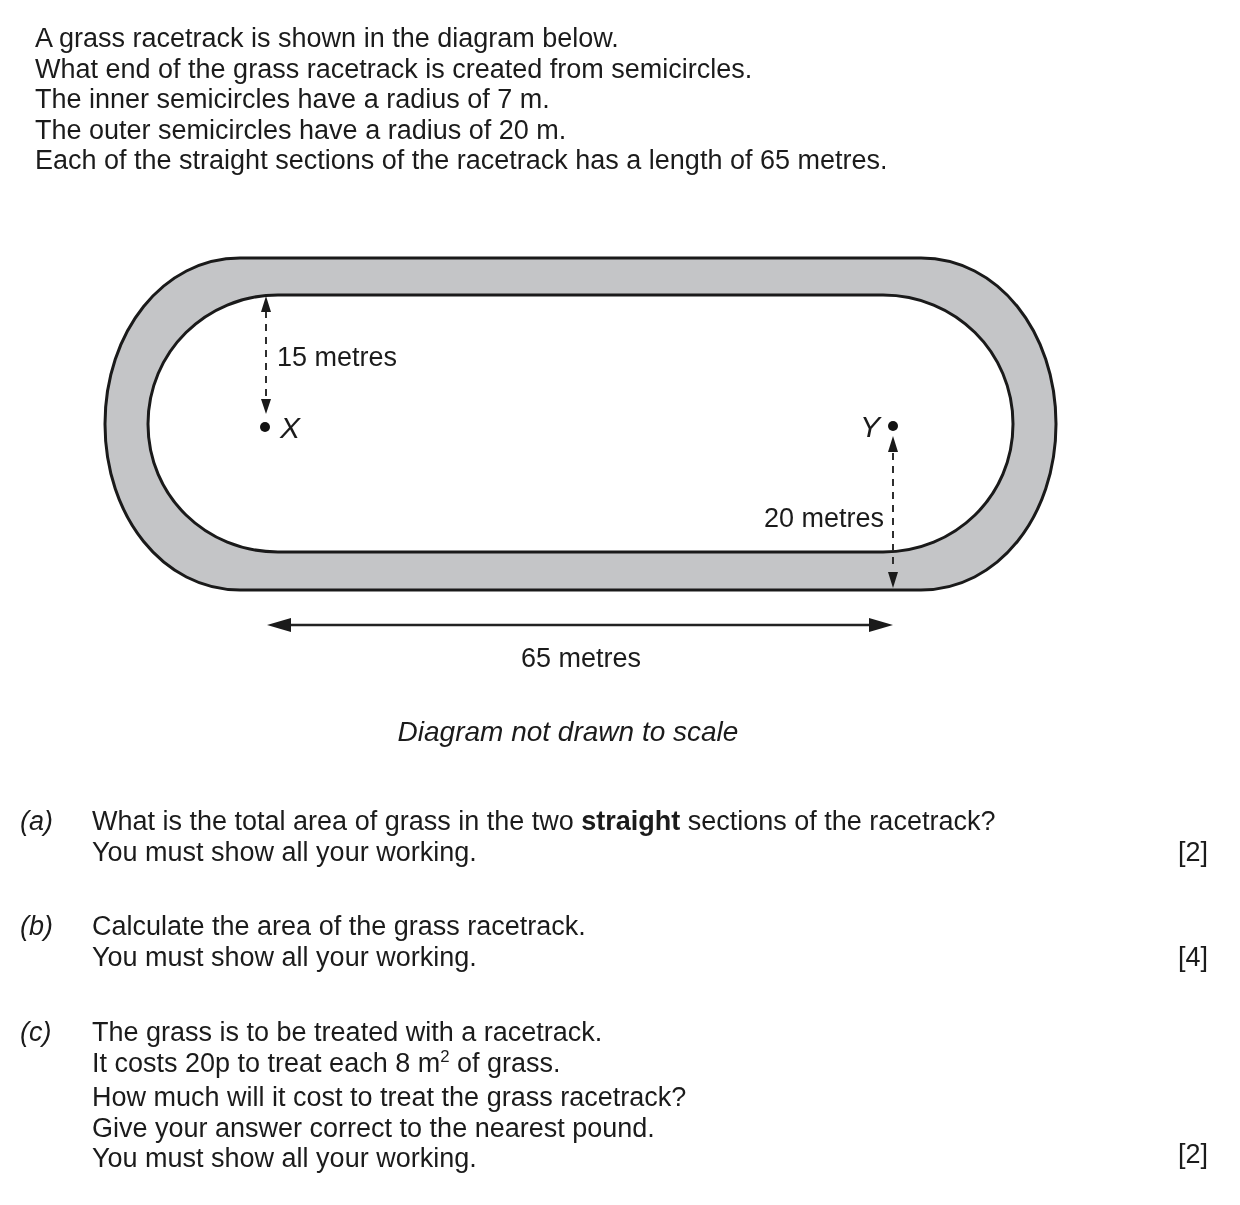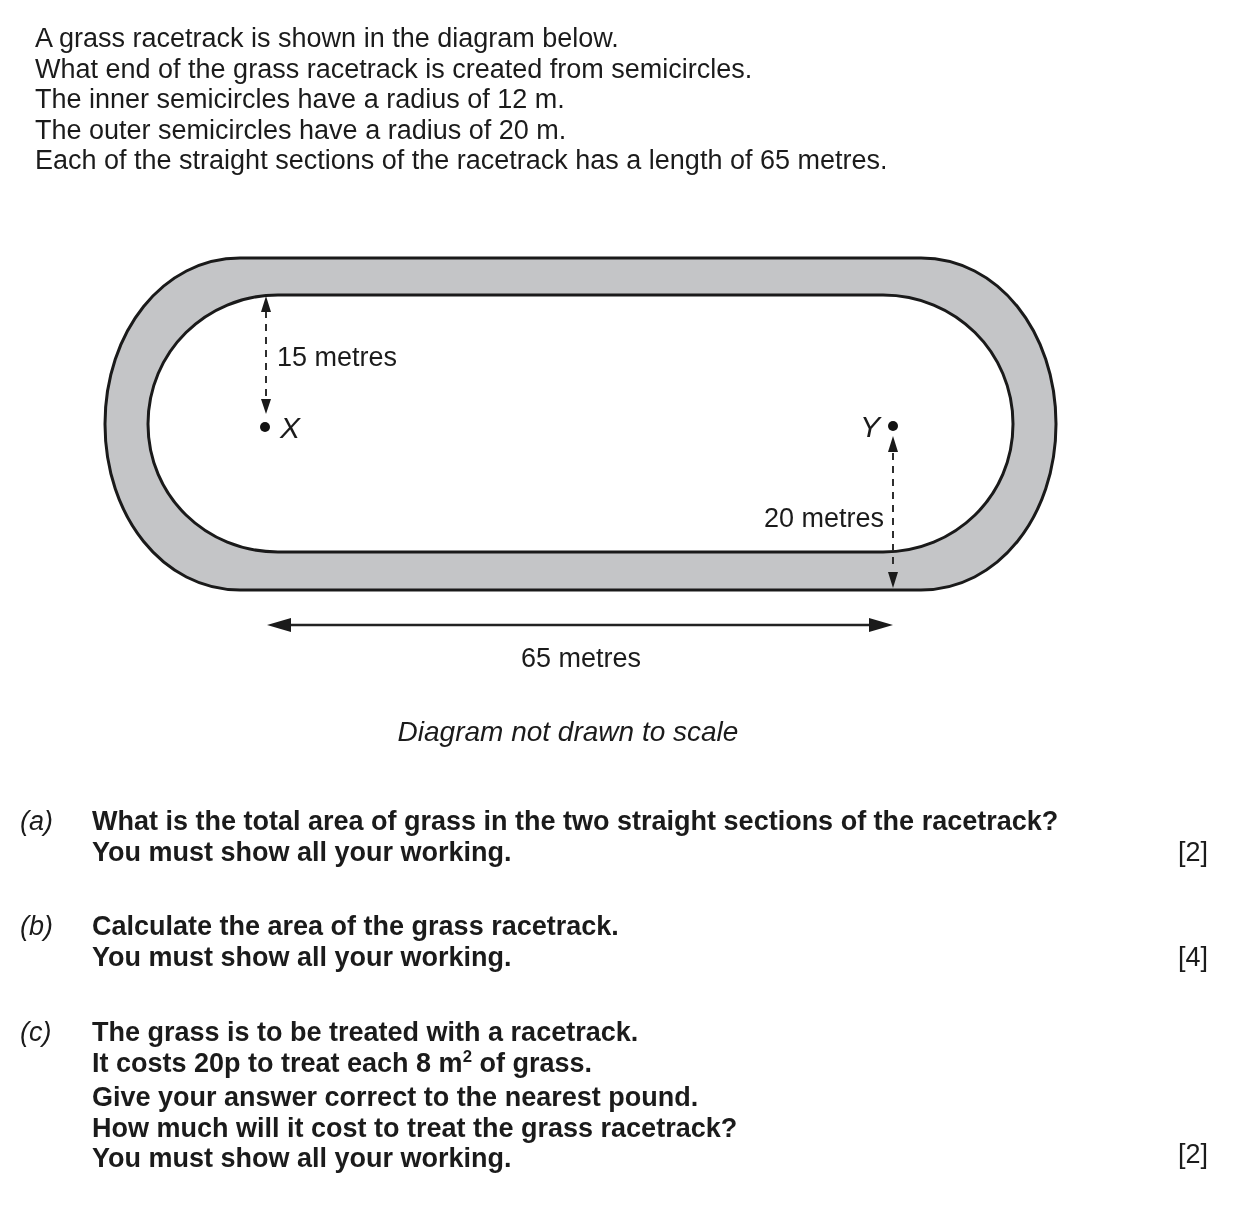--- a/index.html
+++ b/index.html
@@ -4,40 +4,40 @@
 <style>
   html,body{margin:0;padding:0;}
   body{
     width:1240px;height:1205px;background:#ffffff;position:relative;
     font-family:"Liberation Sans",sans-serif;color:#1b1b1b;
     -webkit-font-smoothing:antialiased;
   }
   .intro{position:absolute;left:35px;top:23px;font-size:27px;line-height:30.5px;white-space:nowrap;}
   .q{position:absolute;left:0;width:1240px;font-size:27px;line-height:30.5px;}
   .q-marker{position:absolute;left:20px;top:0;font-style:italic;}
-  .q-body{position:absolute;left:92px;top:0;width:1040px;white-space:nowrap;font-weight:bold;}
+  .q-body{position:absolute;left:92px;top:0;width:1040px;white-space:nowrap;}
   .q-marks{position:absolute;right:32px;bottom:0;}
   sup{font-size:0.62em;vertical-align:baseline;position:relative;top:-0.55em;}
   svg.diagram{position:absolute;left:0;top:0;}
   svg.diagram text{font-size:27px;fill:#1b1b1b;font-family:"Liberation Sans",sans-serif;}
   svg.diagram .point-label{font-size:30px;font-style:italic;}
   svg.diagram .note{font-style:italic;font-size:28px;}
   .ring{stroke:#1a1a1a;stroke-width:3;}
   .dim{stroke:#2e2e2e;stroke-width:2;stroke-dasharray:7 6;fill:none;}
   .solid-arrow{stroke:#222222;stroke-width:2.5;}
   .ah{fill:#1a1a1a;stroke:none;}
   .dot{fill:#111111;stroke:none;}
 </style>
 </head>
 <body>
 
 <div class="intro">
   <div>A grass racetrack is shown in the diagram below.</div>
   <div>What end of the grass racetrack is created from semicircles.</div>
-  <div>The inner semicircles have a radius of 12 m.</div>
+  <div>The inner semicircles have a radius of 7 m.</div>
   <div>The outer semicircles have a radius of 20 m.</div>
   <div>Each of the straight sections of the racetrack has a length of 65 metres.</div>
 </div>
 
 <svg class="diagram" width="1240" height="770" viewBox="0 0 1240 770">
 
   <path class="ring" fill-rule="evenodd" d="M 240,258 L 921,258
            C 998,258 1056,332 1056,424
            C 1056,516 998,590 921,590
            L 240,590
@@ -90,18 +90,18 @@
     <div>You must show all your working.</div>
   </div>
   <div class="q-marks">[4]</div>
 </div>
 
 <div class="q" style="top:1017px;height:152px;">
   <div class="q-marker">(c)</div>
   <div class="q-body">
     <div>The grass is to be treated with a racetrack.</div>
     <div><span>It costs 20p to treat each 8 m</span><sup>2</sup><span> of grass.</span></div>
+    <div>How much will it cost to treat the grass racetrack?</div>
     <div>Give your answer correct to the nearest pound.</div>
-    <div>How much will it cost to treat the grass racetrack?</div>
     <div>You must show all your working.</div>
   </div>
   <div class="q-marks">[2]</div>
 </div>
 
 </body></html>

